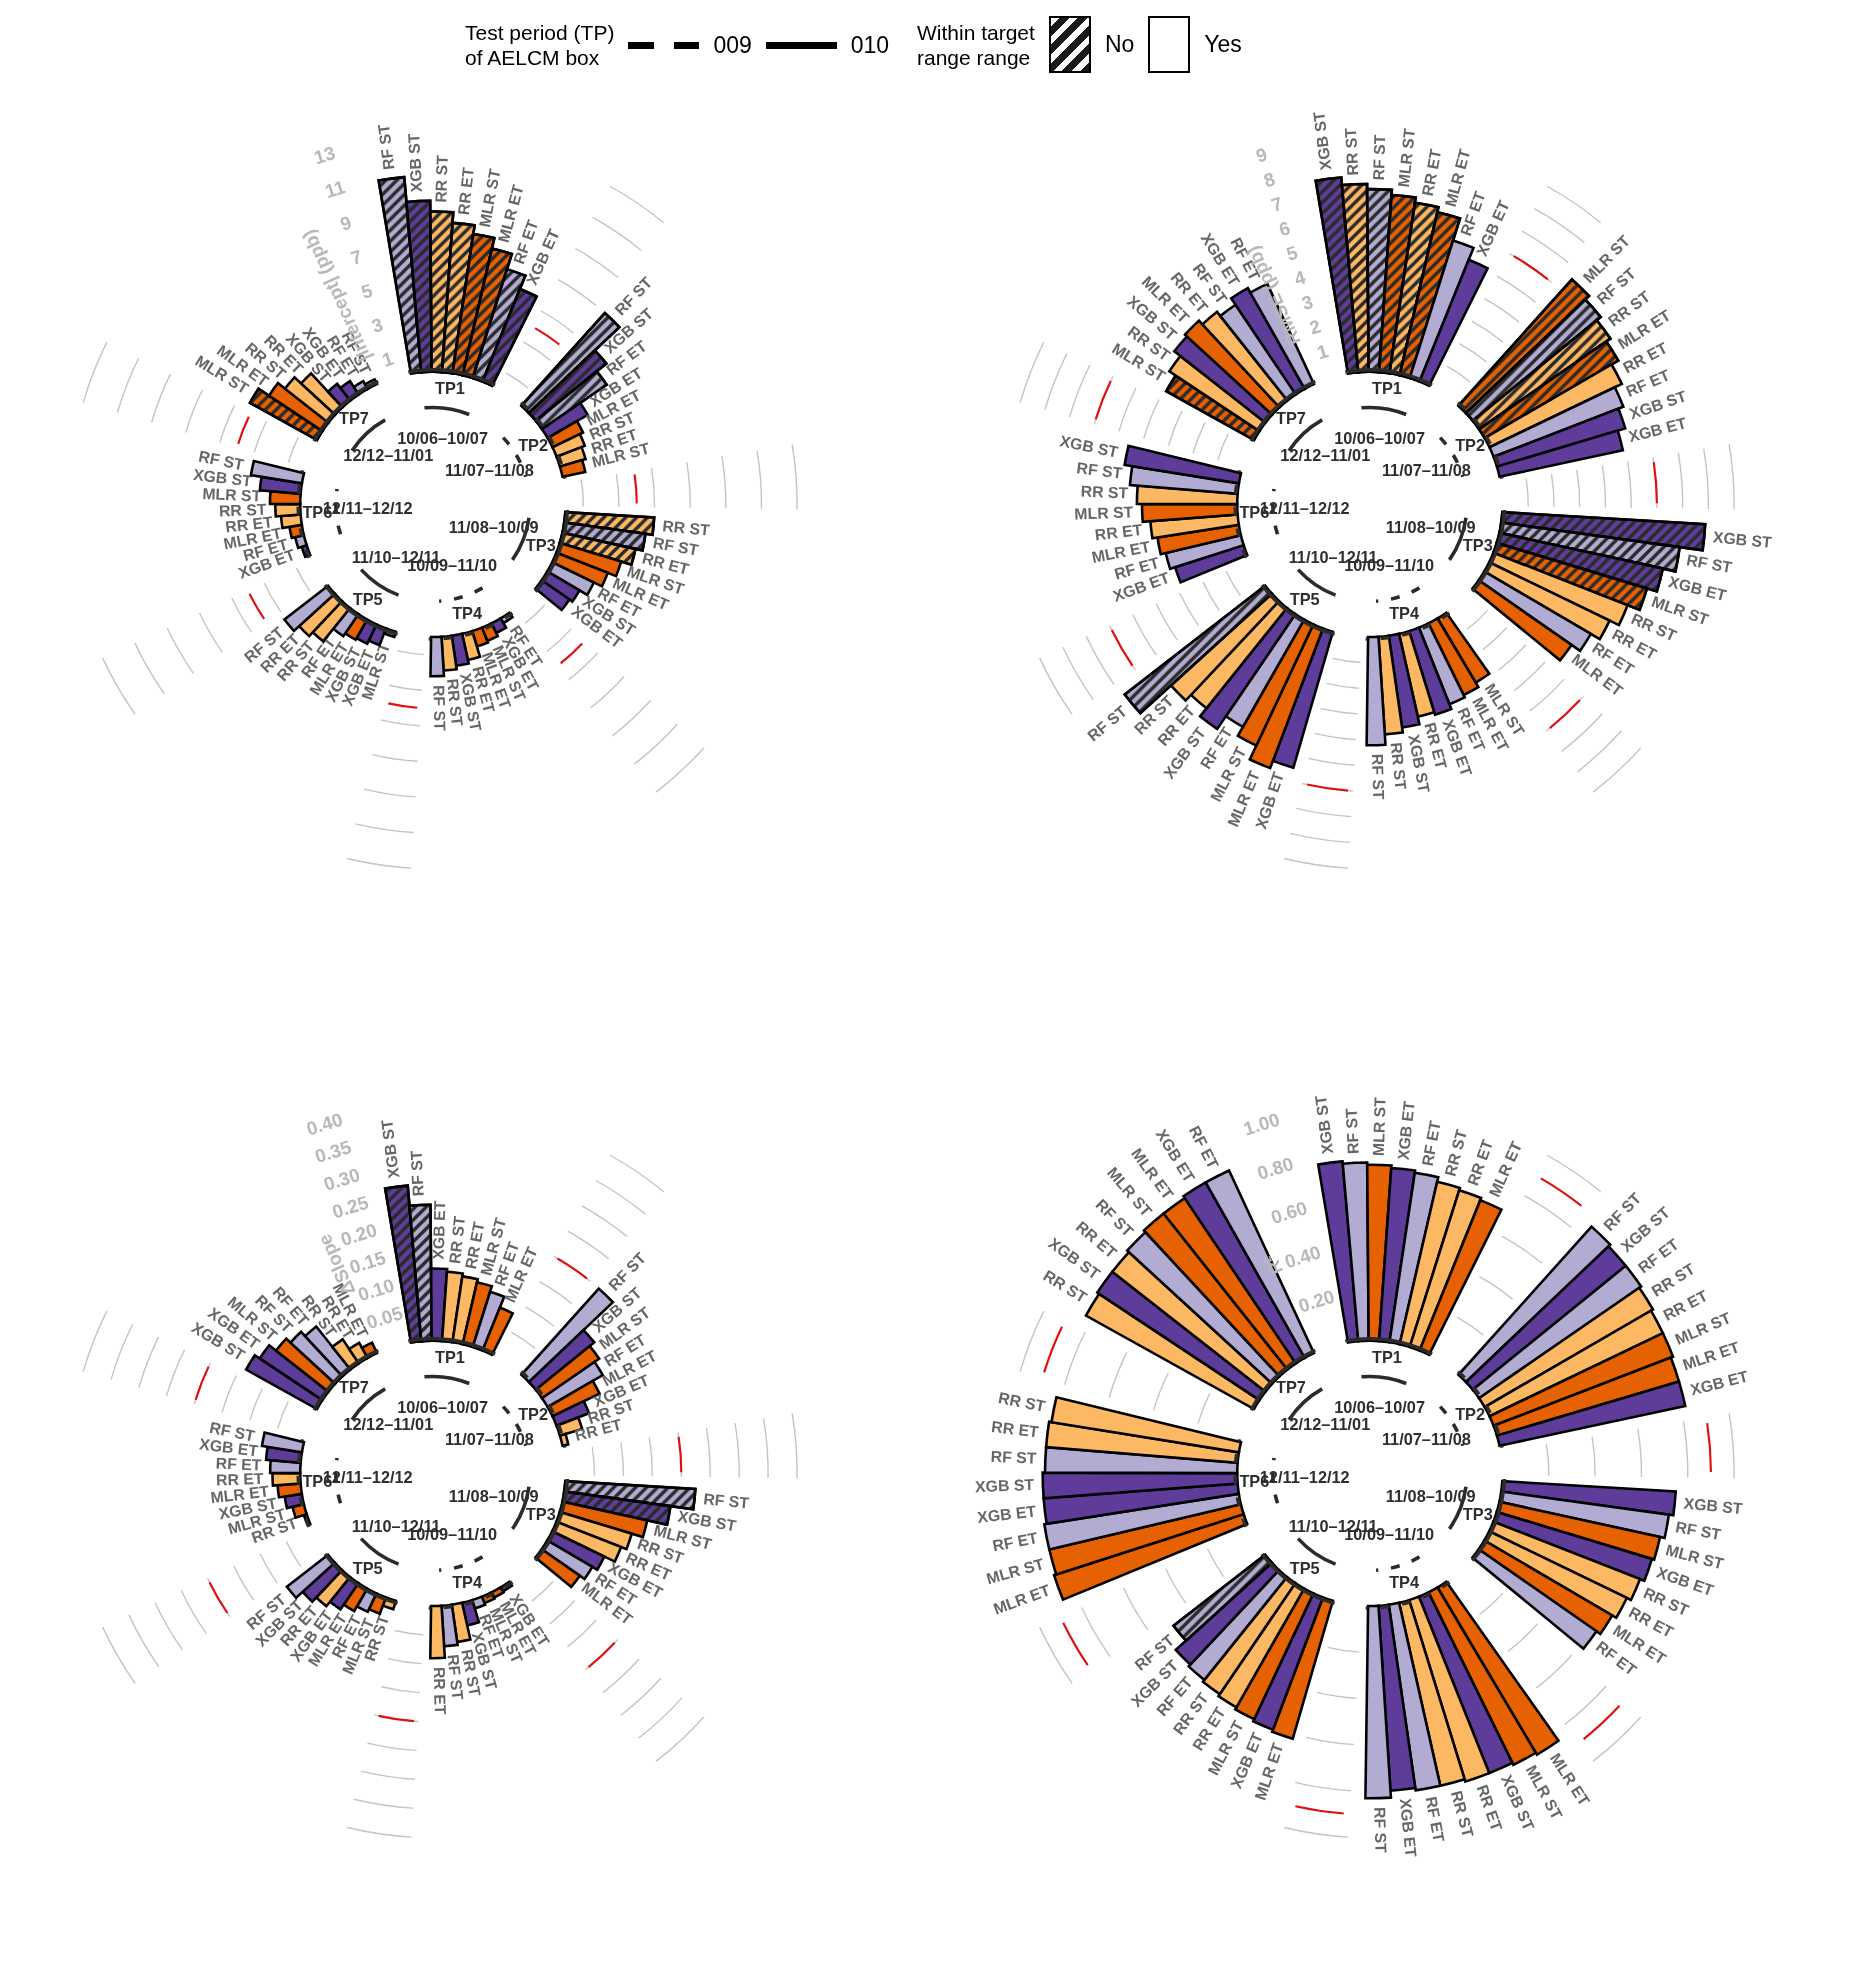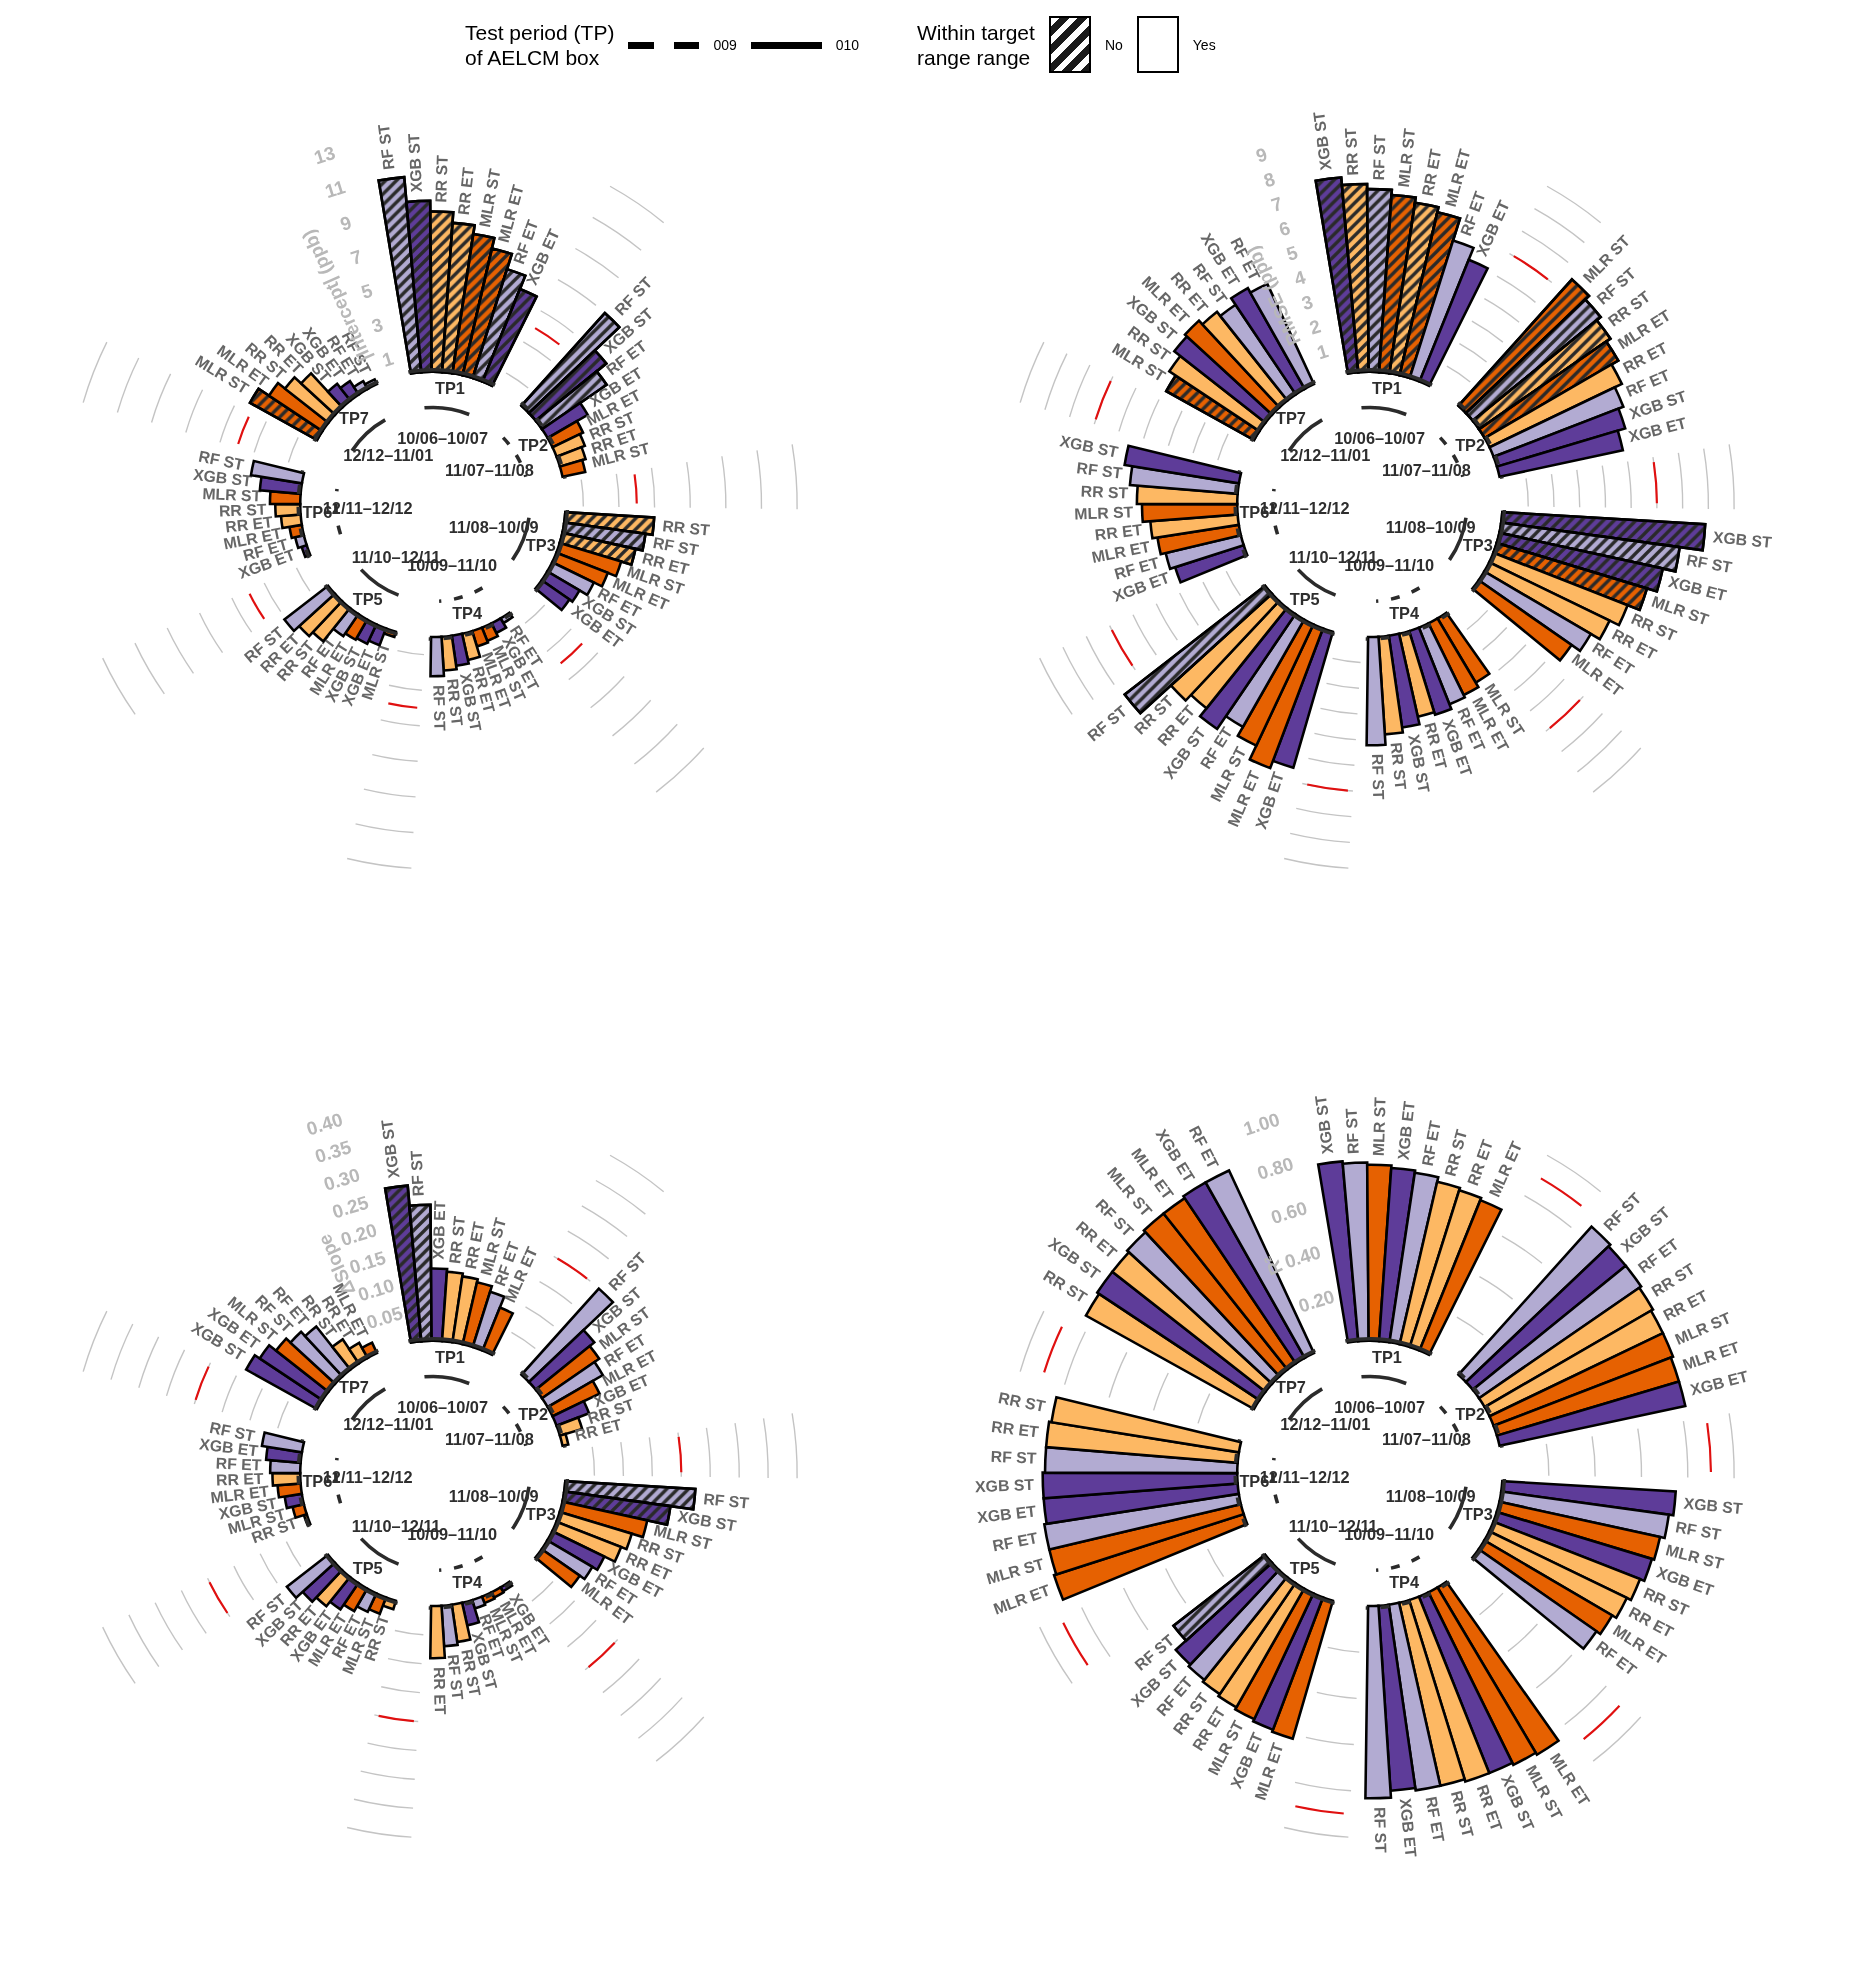--- a/index.html
+++ b/index.html
@@ -4,21 +4,21 @@
 <style>
   html,body{margin:0;padding:0;background:#ffffff;}
   body{width:1873px;height:1962px;position:relative;font-family:"Liberation Sans",sans-serif;color:#000;}
   .legend-row{position:absolute;top:8px;left:0;width:1873px;height:69px;}
   .legend-group{position:absolute;display:flex;align-items:center;gap:14px;}
   .lg-tp{left:465px;top:12px;}
   .lg-target{left:917px;top:8px;}
   .legend-label{font-size:21px;line-height:25px;text-align:left;}
   .dash-swatch{width:71px;height:7px;background:repeating-linear-gradient(90deg,#000 0 26px,transparent 26px 46px);}
   .solid-swatch{width:71px;height:7px;background:#000;}
-  .legend-val{font-size:14px;}
+  .legend-val{font-size:23px;}
   .hatch-box{width:38px;height:53px;border:2.5px solid #000;background:repeating-linear-gradient(135deg,#fff 0 6px,#1a1a1a 6px 13px);}
   .plain-box{width:38px;height:53px;border:2.5px solid #000;background:#fff;}
   .panel{position:absolute;width:937px;}
   .panel-title{width:937px;text-align:center;font-size:21px;color:#111;height:34px;}
   .panel-title sub{font-size:14px;}
   #panel-a{left:0;top:65px;}
   #panel-b{left:937px;top:65px;}
   #panel-c{left:0;top:1034px;}
   #panel-d{left:937px;top:1034px;}
   svg text{font-family:"Liberation Sans",sans-serif;}

